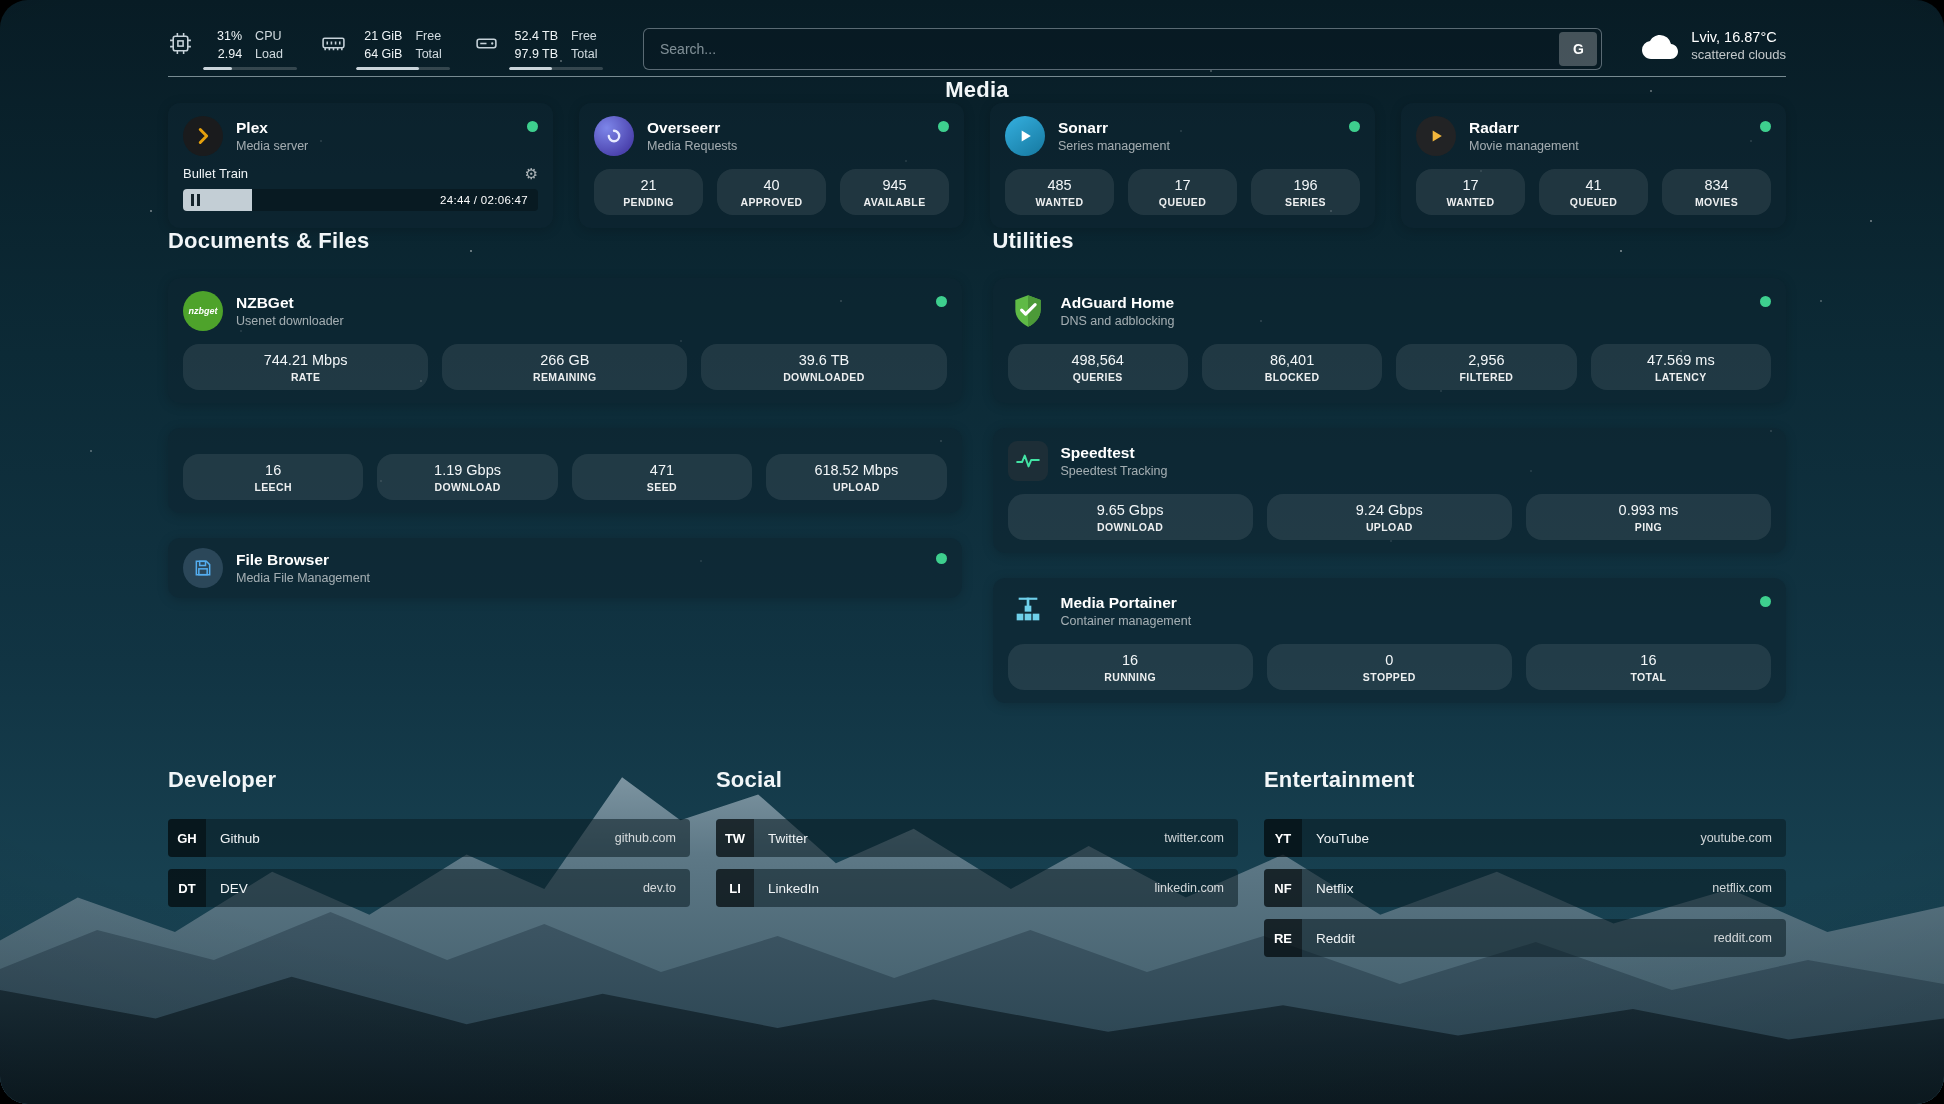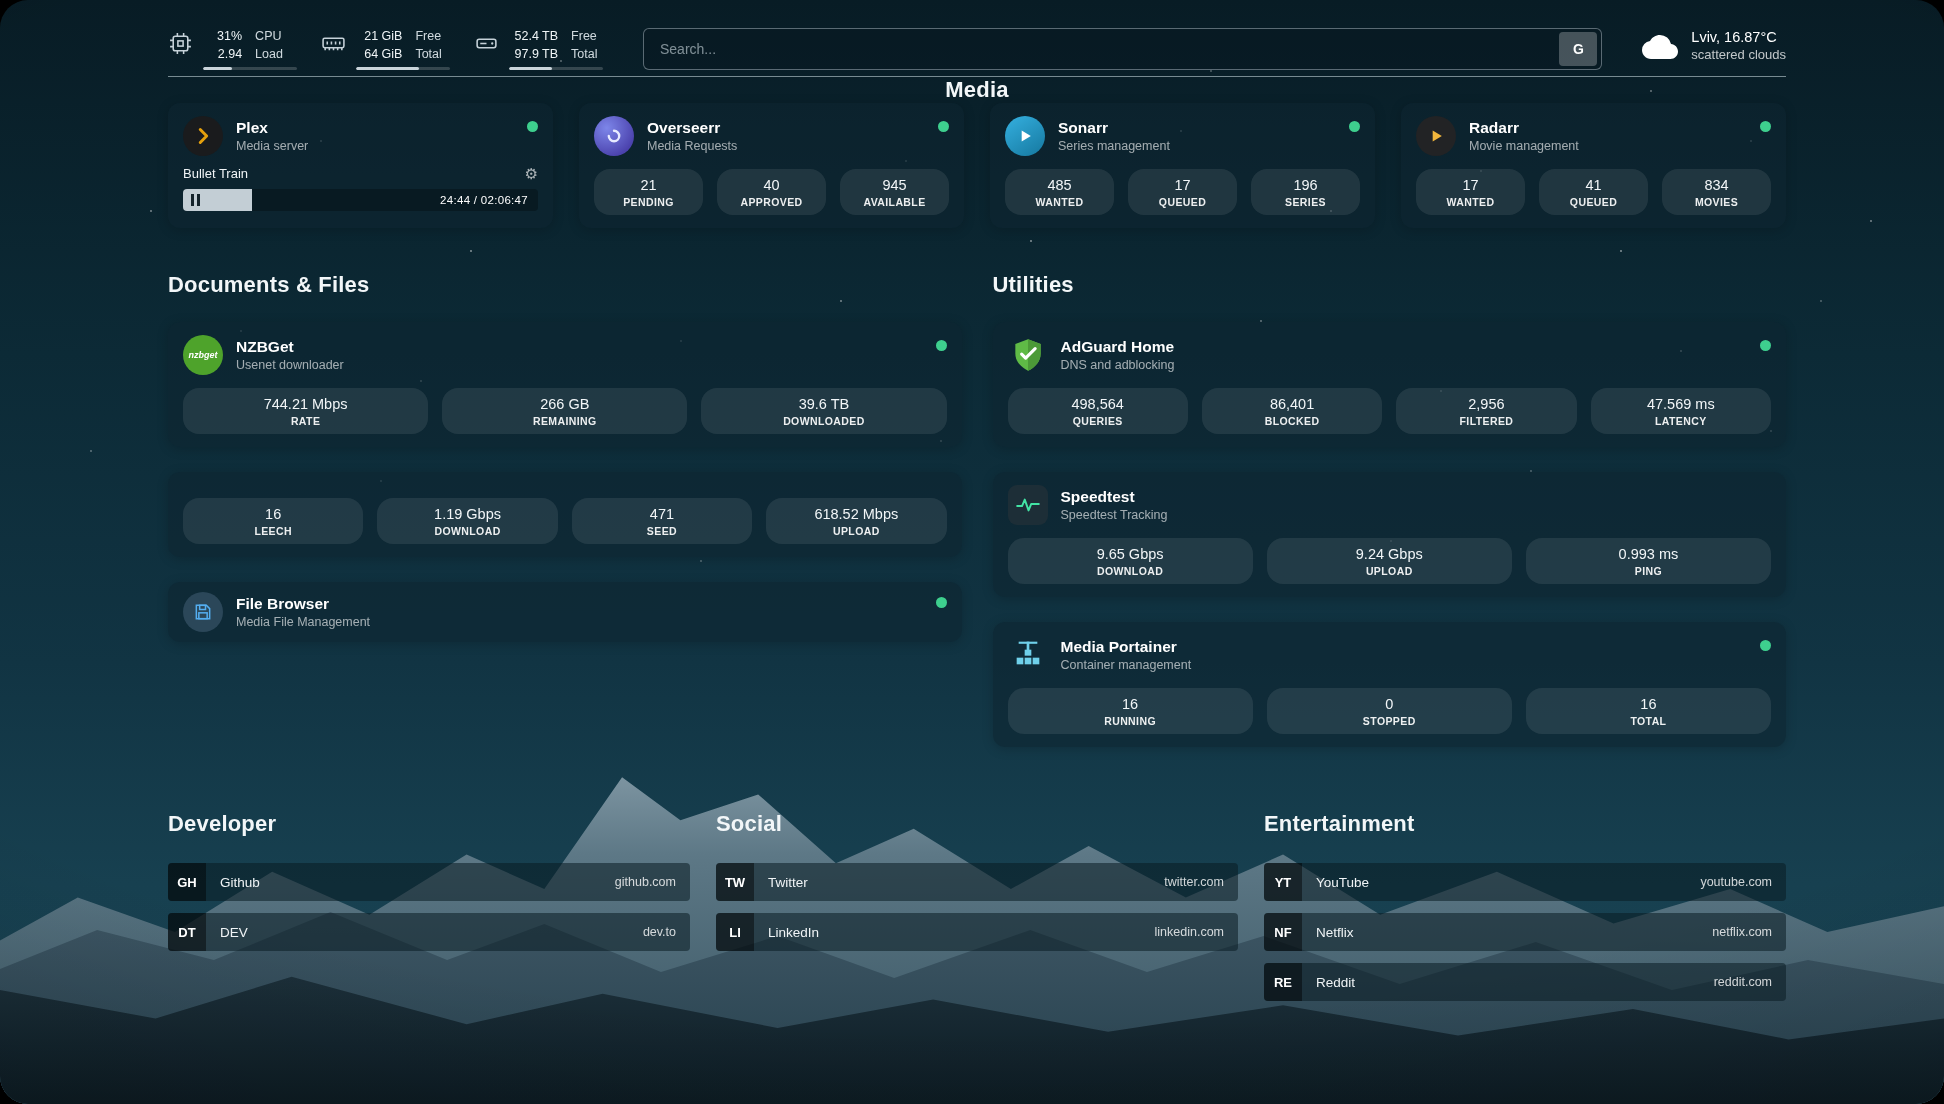--- a/index.html
+++ b/index.html
@@ -74,21 +74,21 @@
   .weather .w1 { font-size: 14.5px; color: #fff; }
   .weather .w2 { font-size: 13px; color: rgba(255,255,255,.75); margin-top: 2px; }
 
   .divider { border-top: 1px solid rgba(212,227,234,.55); margin-top: 18px; }
 
   h2.section-title { font-size: 22px; font-weight: 700; letter-spacing: .2px; margin: 0; color: #f2f6f8; }
   .media-title { margin: 62px 0 24px; text-align: center; }
 
   
   .grid4 { display: grid; grid-template-columns: repeat(4, 1fr); gap: 26px; }
-  .grid2 { display: grid; grid-template-columns: 1fr 1fr; gap: 31px; margin-top: 44px; align-items: start; }
+  .grid2 { display: grid; grid-template-columns: 1fr 1fr; gap: 31px; align-items: start; }
   .grid2 h2 { margin-bottom: 24px; }
   .col .card + .card { margin-top: 25px; }
 
   .card { background: rgba(14,37,48,.6); border-radius: 12px; padding: 13px 15px; box-shadow: 0 2px 12px rgba(0,0,0,.18); }
   .card-head { display: flex; align-items: center; gap: 13px; }
   .app-icon { width: 40px; height: 40px; flex: 0 0 40px; display: flex; align-items: center; justify-content: center; border-radius: 50%; overflow: hidden; }
   .app-name { font-size: 15.5px; font-weight: 700; color: #fff; }
   .app-sub { font-size: 12.5px; color: rgba(255,255,255,.62); margin-top: 2px; }
   .dot { width: 11px; height: 11px; border-radius: 50%; background: #3ecf8e; margin-left: auto; align-self: flex-start; margin-top: 5px; flex: 0 0 11px; }
 

